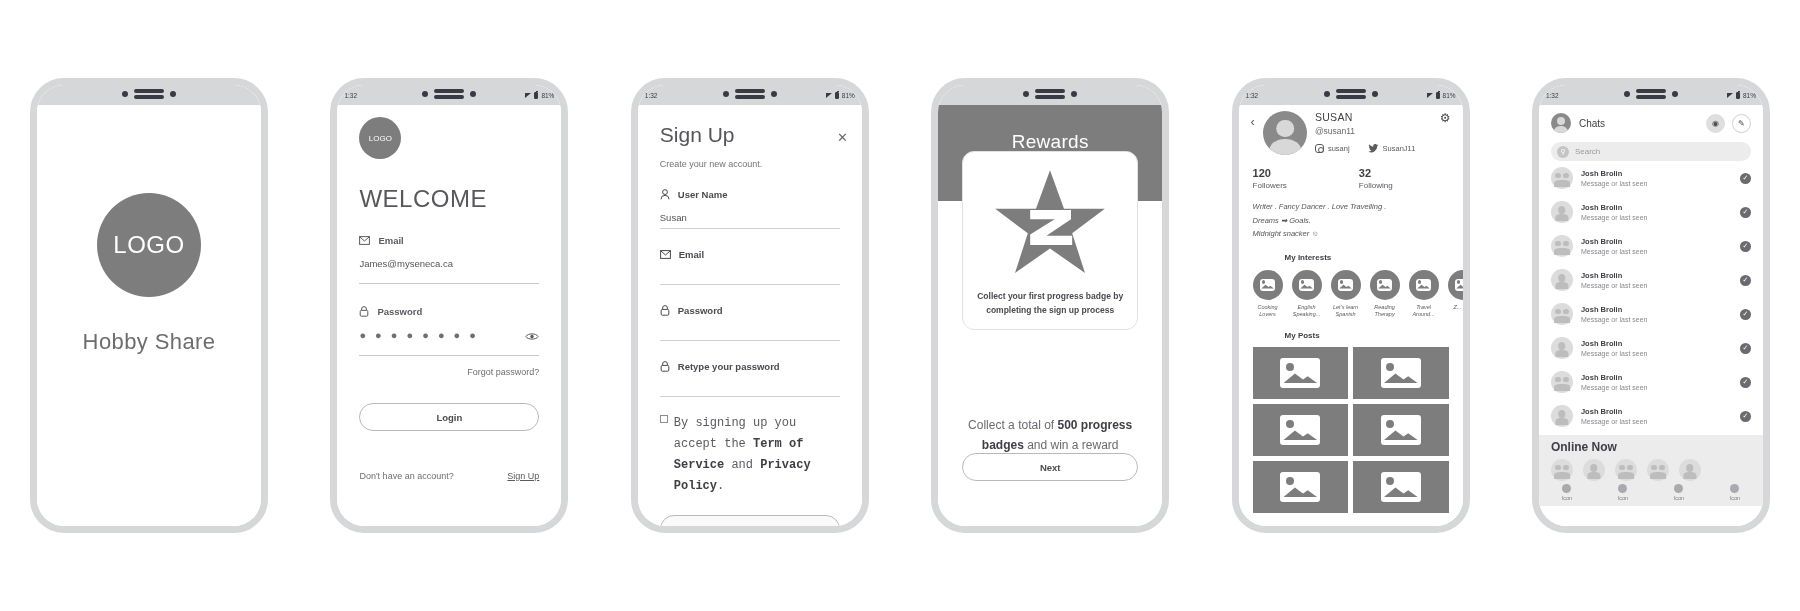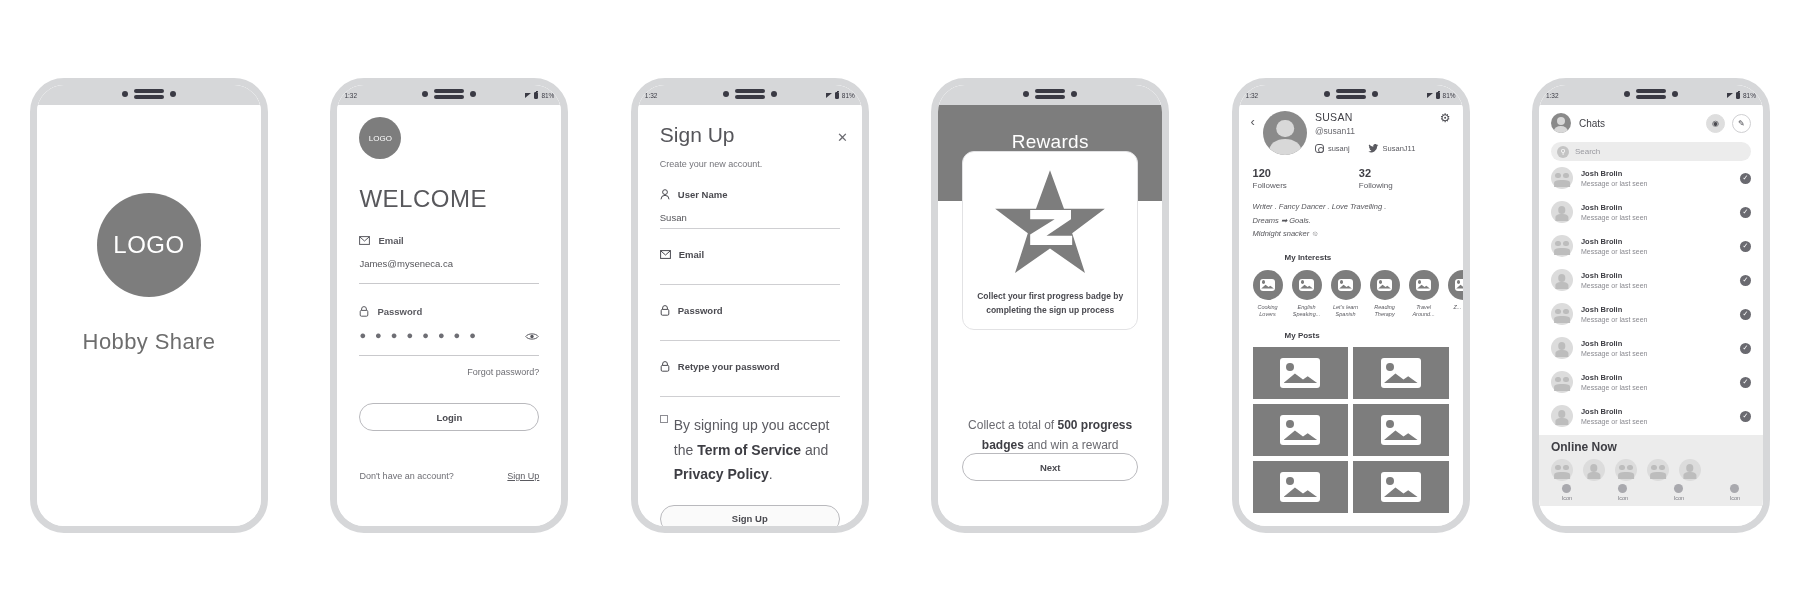--- a/index.html
+++ b/index.html
@@ -103,21 +103,21 @@
   .foot-row { margin-top: 40px; display:flex; align-items:center; justify-content:space-between; font-size:9px; color:#6e6e74; }
   .link { text-decoration: underline; color:#5a5a60; }
 
   
   .close-x { position:absolute; right:14px; top:8px; font-size:13px; color:#6a6a70; line-height:1; }
   .signup-title { font-size:21px; color:#55555a; margin-top:18px; }
   .signup-sub { font-size:9px; color:#74747a; margin-top:12px; }
   .su-field { margin-top: 20px; }
   .su-label { display:flex; align-items:center; gap:8px; font-size:9.5px; font-weight:700; color:#4a4a50; }
   .su-line { margin-top: 12px; border-bottom:1px solid #cfcfd2; padding-bottom:5px; min-height:13px; font-size:9.5px; color:#55555a; }
-  .terms { margin-top: 16px; font-size:14px; color:#5a5a60; line-height:1.75; display:flex; gap:6px; }
+  .terms { margin-top: 16px; font-size:12px; color:#5a5a60; line-height:1.75; display:flex; gap:6px;font-family:Liberation Mono, monospace; }
   .cbox { width:8px;height:8px;border:1px solid #8d8d93; flex:0 0 auto; margin-top:2px; }
   .terms b { color:#3e3e44; }
 
   
   .rew-head { background:#7d7d7d; height: 96px; position:relative; }
   .rew-title { color:#fff; font-size:19px; text-align:center; padding-top:26px; letter-spacing:.3px; }
   .rew-card {
     position:absolute; left:24px; right:24px; top:46px;
     background:#fff; border:1px solid #e2e2e4; border-radius:12px;
     padding: 16px 12px 12px;

